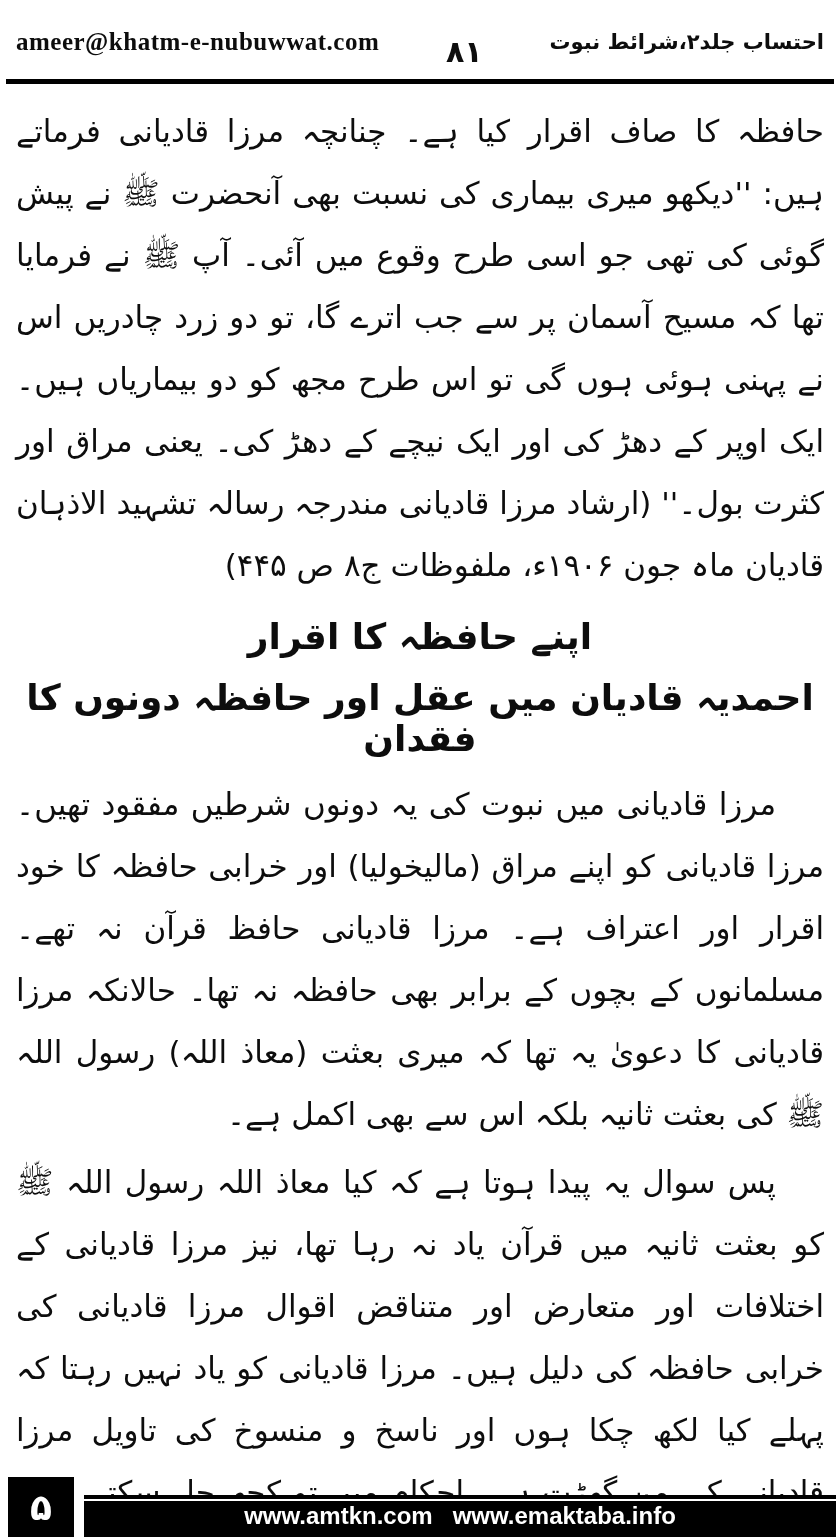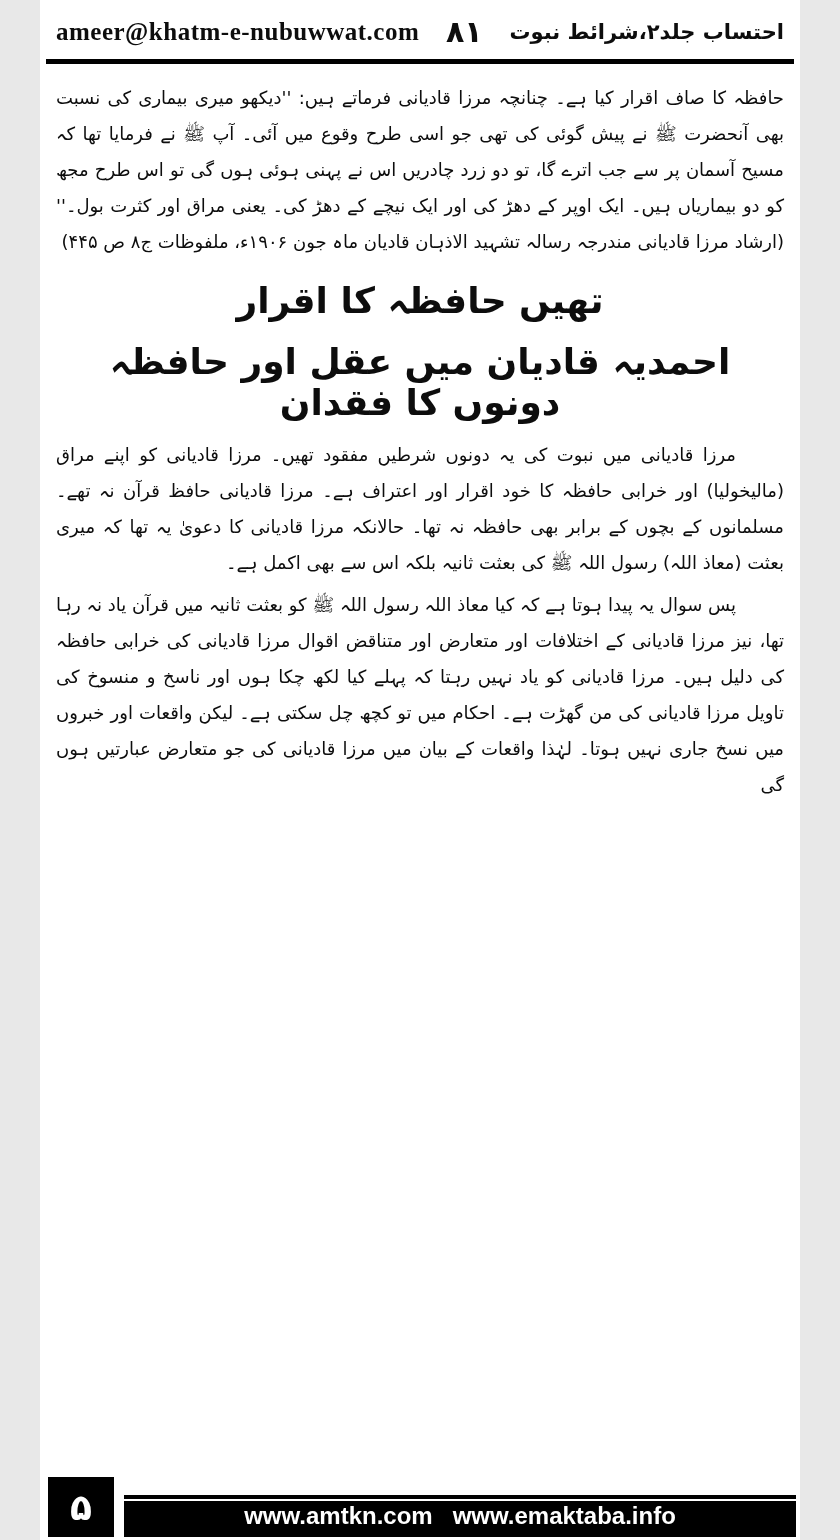--- a/index.html
+++ b/index.html
@@ -1,19 +1,19 @@
 <!DOCTYPE html>
 <html lang="ur"><head>
 <meta charset="utf-8">
 <style>
   * { margin: 0; padding: 0; box-sizing: border-box; }
   html, body { background: #e8e8e8; }
   .page {
     position: relative;
-    width: 760px;
+    width: 840px;
     height: 1540px;
     margin: 0 auto;
     background: #ffffff;
     color: #0d0d0d;
     overflow: hidden;
     font-family: "DejaVu Sans", sans-serif;
   }
 
   
   .page-header {
@@ -26,39 +26,40 @@
     direction: ltr;
     font-family: "Liberation Serif", serif;
     font-weight: bold;
     font-size: 25px;
     letter-spacing: 0.5px;
   }
   .header-pageno {
     font-size: 30px;
     font-weight: bold;
     direction: rtl;
+    margin-top: 20px;
   }
   .header-title {
     direction: rtl;
     font-size: 21px;
     font-weight: bold;
   }
   .header-rule {
     height: 5px;
     background: #000;
     margin: 2px 6px 0 6px;
   }
 
   
   .body-text {
     direction: rtl;
     padding: 16px 16px 0 16px;
   }
   .para {
-    font-size: 18px;
+    font-size: 31px;
     line-height: 2.0;
     text-align: justify;
     text-align-last: right;
     margin-bottom: 6px;
   }
   .para.indent { text-indent: 48px; }
   .ref-line {
     direction: rtl;
     font-size: 21px;
     line-height: 1.9;
@@ -126,21 +127,21 @@
     <div class="header-pageno">۸۱</div>
     <div class="header-title">احتساب جلد۲،شرائط نبوت</div>
   </div>
   <div class="header-rule"></div>
 
   <div class="body-text">
 
     <p class="para">حافظہ کا صاف اقرار کیا ہے۔ چنانچہ مرزا قادیانی فرماتے ہیں: ''دیکھو میری بیماری کی نسبت بھی آنحضرت ﷺ نے پیش گوئی کی تھی جو اسی طرح وقوع میں آئی۔ آپ ﷺ نے فرمایا تھا کہ مسیح آسمان پر سے جب اترے گا، تو دو زرد چادریں اس نے پہنی ہوئی ہوں گی تو اس طرح مجھ کو دو بیماریاں ہیں۔ ایک اوپر کے دھڑ کی اور ایک نیچے کے دھڑ کی۔ یعنی مراق اور کثرت بول۔'' (ارشاد مرزا قادیانی مندرجہ رسالہ تشہید الاذہان قادیان ماہ جون ۱۹۰۶ء، ملفوظات ج۸ ص ۴۴۵)</p>
 
 
-    <h2 class="section-heading">تھیں حافظہ کا اقرار</h2>
+    <h2 class="section-heading">اپنے حافظہ کا اقرار</h2>
 
 
     <h2 class="section-heading">احمدیہ قادیان میں عقل اور حافظہ دونوں کا فقدان</h2>
 
     <p class="para indent">مرزا قادیانی میں نبوت کی یہ دونوں شرطیں مفقود تھیں۔ مرزا قادیانی کو اپنے مراق (مالیخولیا) اور خرابی حافظہ کا خود اقرار اور اعتراف ہے۔ مرزا قادیانی حافظ قرآن نہ تھے۔ مسلمانوں کے بچوں کے برابر بھی حافظہ نہ تھا۔ حالانکہ مرزا قادیانی کا دعویٰ یہ تھا کہ میری بعثت (معاذ اللہ) رسول اللہ ﷺ کی بعثت ثانیہ بلکہ اس سے بھی اکمل ہے۔</p>
 
     <p class="para indent">پس سوال یہ پیدا ہوتا ہے کہ کیا معاذ اللہ رسول اللہ ﷺ کو بعثت ثانیہ میں قرآن یاد نہ رہا تھا، نیز مرزا قادیانی کے اختلافات اور متعارض اور متناقض اقوال مرزا قادیانی کی خرابی حافظہ کی دلیل ہیں۔ مرزا قادیانی کو یاد نہیں رہتا کہ پہلے کیا لکھ چکا ہوں اور ناسخ و منسوخ کی تاویل مرزا قادیانی کی من گھڑت ہے۔ احکام میں تو کچھ چل سکتی ہے۔ لیکن واقعات اور خبروں میں نسخ جاری نہیں ہوتا۔ لہٰذا واقعات کے بیان میں مرزا قادیانی کی جو متعارض عبارتیں ہوں گی</p>
 
   </div>
 

